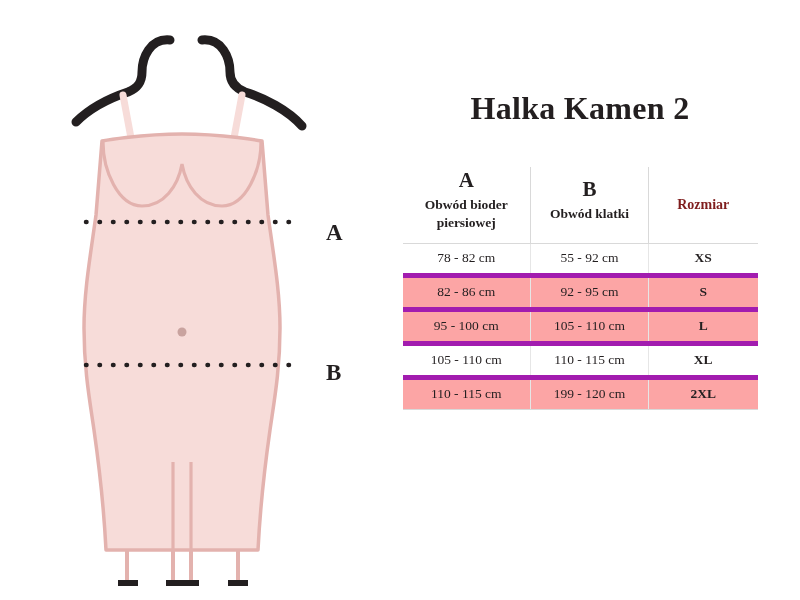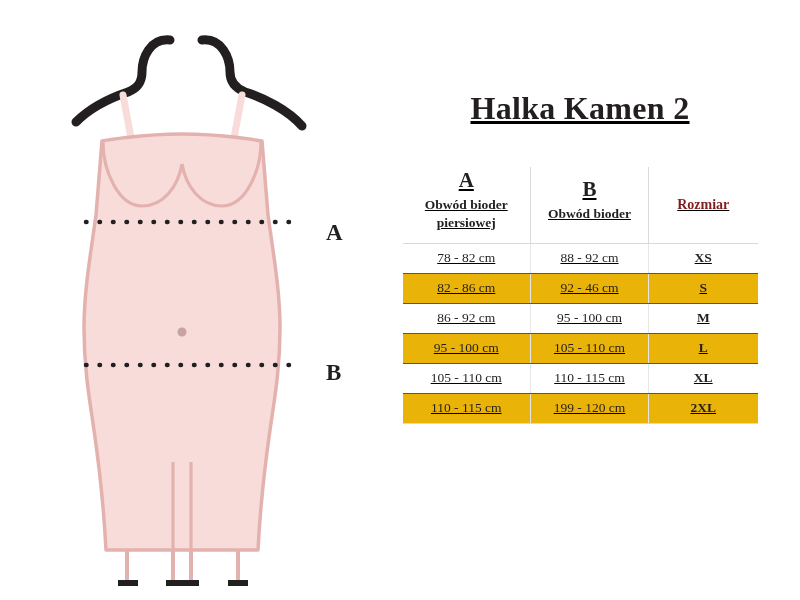--- a/index.html
+++ b/index.html
@@ -41,21 +41,20 @@
   }
   #marker-a-letter { left: 296px; top: 210px; }
   #marker-b-letter { left: 296px; top: 350px; }
 
   
   #right-panel {
     position: absolute;
     left: 390px;
     top: 90px;
     width: 380px;
-    text-decoration: underline;
   }
   #product-title {
     font-family: "Liberation Serif", serif;
     font-weight: bold;
     font-size: 32px;
     color: #231f20;
     text-align: center;
     margin: 0 0 40px 0;
     letter-spacing: 0.3px;
   }
@@ -98,30 +97,30 @@
     font-size: 14px;
     font-weight: bold;
     color: #7f1d1d;
     padding-bottom: 10px;
     vertical-align: bottom;
   }
   td.cell {
     font-size: 13.5px;
     color: #231f20;
     height: 29px;
-    border-bottom: 1px solid #a21caf;
+    border-bottom: 5px solid #a21caf;
   }
   td.cell.with-div {
     border-right: 1px solid #e6e6e6;
   }
   td.cell.size {
     font-weight: bold;
   }
   tr.alt td {
-    background: #eab308;
+    background: #fca5a5;
   }
   tr.last td {
     border-bottom: 1px solid #d9d9d9;
   }
   .col-a { width: 128px; }
   .col-b { width: 118px; }
   .col-s { width: 109px; }
 </style>
 </head>
 <body>
@@ -193,40 +192,35 @@
           <col class="col-s">
       </colgroup>
       <thead>
         <tr>
           <th class="col-head with-div">
             <div class="hdr-letter">A</div>
             <div class="hdr-label">Obwód bioder piersiowej</div>
           </th>
           <th class="col-head with-div">
             <div class="hdr-letter">B</div>
-            <div class="hdr-label">Obwód bioder</div>
+            <div class="hdr-label">Obwód klatki</div>
           </th>
           <th class="col-head rozmiar">Rozmiar</th>
         </tr>
       </thead>
       <tbody>
         <tr>
           <td class="cell with-div">78 - 82 cm</td>
-          <td class="cell with-div">88 - 92 cm</td>
+          <td class="cell with-div">55 - 92 cm</td>
           <td class="cell size">XS</td>
         </tr>
         <tr class="alt">
           <td class="cell with-div">82 - 86 cm</td>
-          <td class="cell with-div">92 - 46 cm</td>
+          <td class="cell with-div">92 - 95 cm</td>
           <td class="cell size">S</td>
-        </tr>
-        <tr>
-          <td class="cell with-div">86 - 92 cm</td>
-          <td class="cell with-div">95 - 100 cm</td>
-          <td class="cell size">M</td>
         </tr>
         <tr class="alt">
           <td class="cell with-div">95 - 100 cm</td>
           <td class="cell with-div">105 - 110 cm</td>
           <td class="cell size">L</td>
         </tr>
         <tr>
           <td class="cell with-div">105 - 110 cm</td>
           <td class="cell with-div">110 - 115 cm</td>
           <td class="cell size">XL</td>

